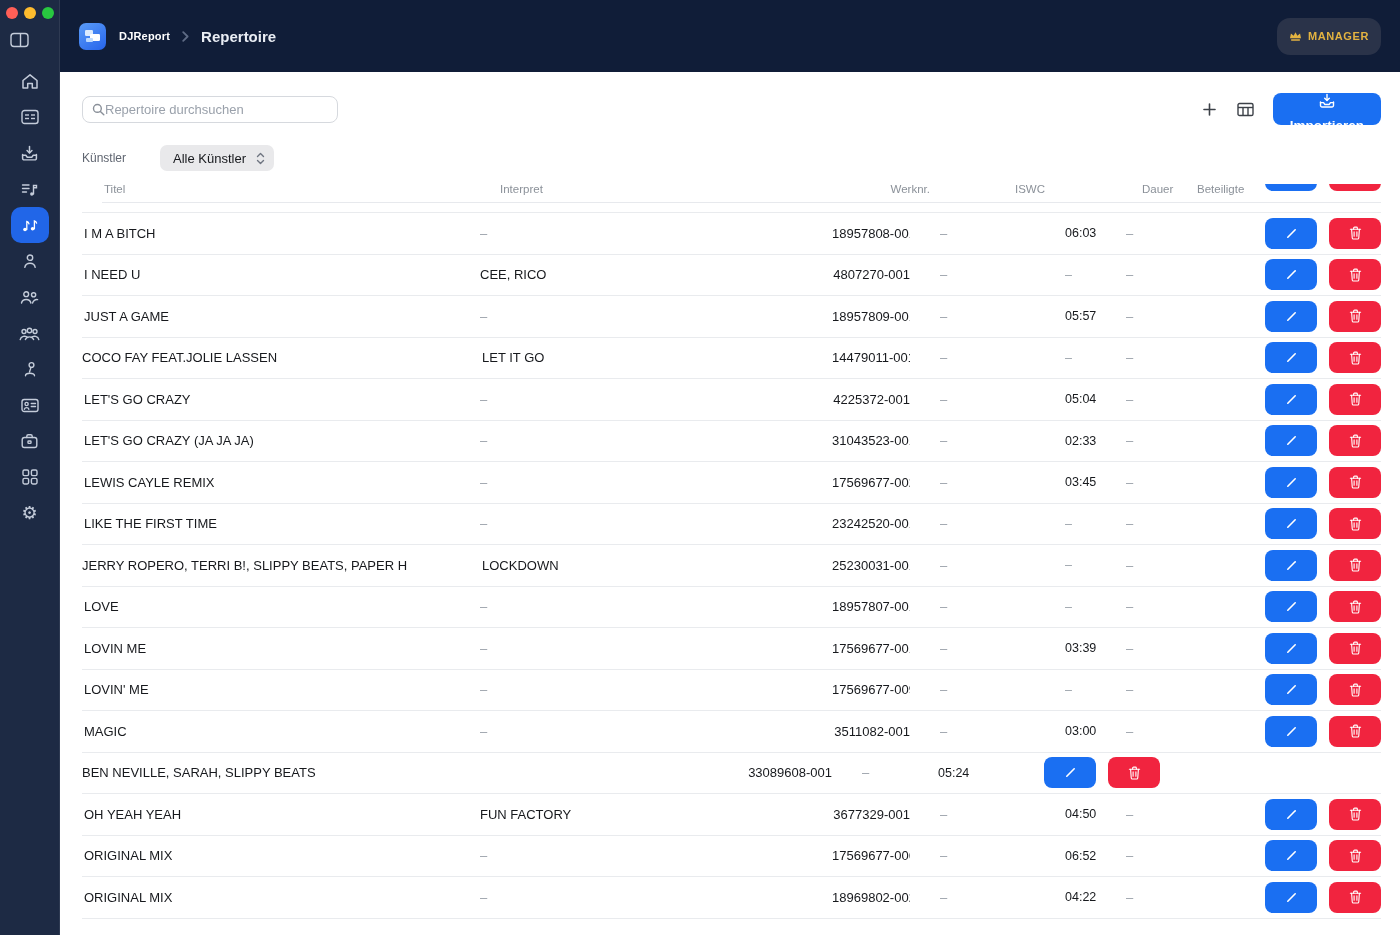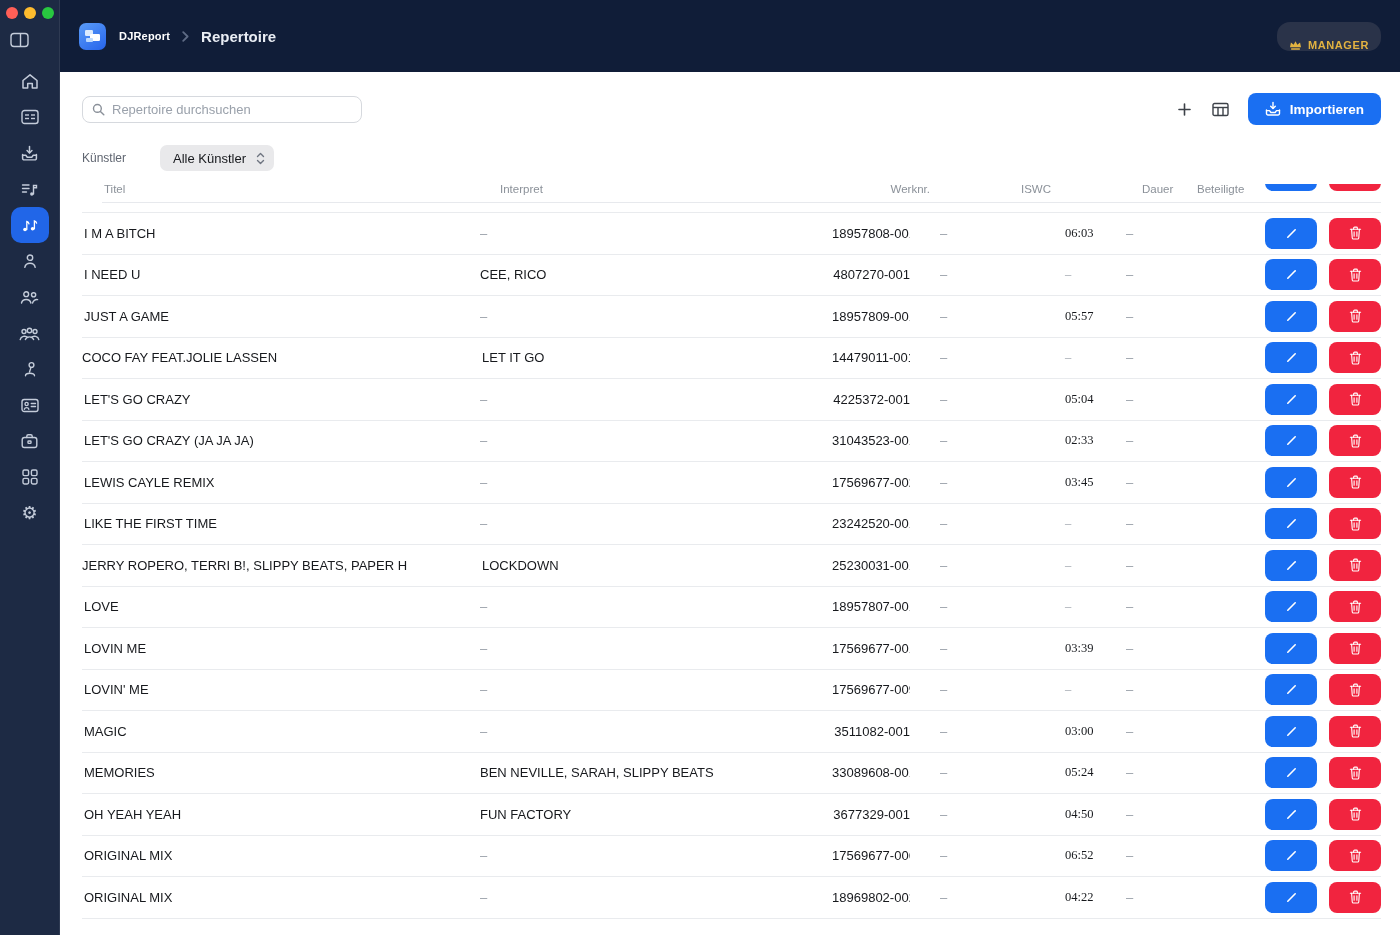--- a/index.html
+++ b/index.html
@@ -19,64 +19,64 @@
 
   
   .main { flex:1; display:flex; flex-direction:column; min-width:0; }
   .appbar { height:72px; flex-shrink:0; background:#101d38; display:flex; align-items:center; padding:0 19px; }
   .app-logo { width:27px; height:27px; border-radius:7px; background:linear-gradient(145deg,#5b9cf8,#2563eb);
               display:flex; align-items:center; justify-content:center; }
   .app-title { color:#fff; font-size:11px; font-weight:700; margin-left:13px; letter-spacing:.2px; }
   .crumb-sep { margin:0 12px; display:flex; color:#5e6b85; }
   .breadcrumb { color:#e9edf4; font-size:15px; font-weight:600; }
   .spacer { flex:1; }
-  .role-badge { background:#2a3349; border-radius:13px; height:29px; padding:0 12px; display:flex; align-items:flex-end; gap:6px;
+  .role-badge { background:#2a3349; border-radius:13px; height:37px; padding:0 12px; display:flex; align-items:center; gap:6px;
                 color:#e3b341; font-size:11px; font-weight:700; letter-spacing:.6px; }
 
   .content { flex:1; padding:21px 19px 0 22px; background:#fff; }
 
   
   .toolbar { display:flex; align-items:center; }
-  .search { width:280px; height:27px; border:1px solid #d6d9de; border-radius:8px; display:flex; align-items:center;
-            gap:7px; padding:12px 9px; background:#fff; }
+  .search { width:256px; height:27px; border:1px solid #d6d9de; border-radius:8px; display:flex; align-items:center;
+            padding:12px 9px; background:#fff; }
   .search input { border:none; outline:none; font-size:13px; color:#333; width:100%; font-family:inherit; background:transparent; }
   .search input::placeholder { color:#9aa1ab; }
   .tool-icons { display:flex; align-items:center; gap:21px; margin-right:19px; color:#3c4148; }
   .icon-btn { display:flex; align-items:center; cursor:pointer; background:none; border:none; color:#3c4148; }
   .import-btn { height:32px; background:#1a6ff2; color:#fff; border:none; border-radius:8px; padding:0 17px;
-                display:flex; align-items:center; gap:9px; font-size:13.5px; font-weight:600; font-family:inherit; cursor:pointer; }
+                display:flex; align-items:center; gap:9px; font-size:13.5px; font-weight:600; font-family:inherit; cursor:pointer;flex-direction:column; }
 
   
   .filter-row { margin-top:20px; display:flex; align-items:center; }
   .filter-label { font-size:12px; color:#5f6570; margin-right:34px; }
   .select { height:26px; background:#e9e9eb; border-radius:7px; padding:0 9px 0 13px; display:flex; align-items:center;
             gap:10px; font-size:13px; color:#17191d; cursor:pointer; }
   .select .chev { color:#6e7480; display:flex; }
 
   
   .table { margin-top:12px; }
   .grid-cols { display:grid; grid-template-columns:398px 352px 78px 127px 66px 57px 1fr; align-items:center; }
   .thead { font-size:11.5px; color:#8b9199; padding-bottom:7px; border-bottom:1px solid #e7e9ed;margin-left:20px; }
   .th { white-space:nowrap; }
   .th-titel { padding-left:2px; }
   .th-werknr { text-align:right; }
-  .th-iswc { padding-left:85px;text-align:center; }
+  .th-iswc { padding-left:85px; }
   .th-dauer { padding-left:85px; }
   .th-beteiligte { padding-left:74px; }
 
   .partial-area { position:relative; height:10px; border-bottom:1px solid #e9ebee; }
   .partial-clip { position:absolute; right:0; top:-19px; height:7px; width:128px; overflow:hidden;
                   display:flex; align-items:flex-end; justify-content:flex-end; gap:12px; }
 
   .row { height:41.5px; border-bottom:1px solid #e9ebee; font-size:13px; color:#17191d; }
   .cell { white-space:nowrap; overflow:hidden; }
   .cell-titel { padding-left:2px; }
   .cell-werknr { text-align:right; }
   .cell-iswc { padding-left:30px; }
-  .cell-dauer { padding-left:28px; font-family:Liberation Serif, serif; font-size:12.5px; }
+  .cell-dauer { padding-left:28px; font-family:Liberation Sans, sans-serif; font-size:12.5px; }
   .cell-beteiligte { padding-left:23px; }
   .muted { color:#99a0a9; }
 
   .actions { display:flex; justify-content:flex-end; align-items:center; gap:12px; }
   .btn { width:52px; height:31px; border-radius:8px; border:none; display:flex; align-items:center; justify-content:center;
          color:#fff; cursor:pointer; flex-shrink:0; }
   .btn-edit { background:#1a6ff2; }
   .btn-del { background:#f1243f; }
 
   svg { display:block; }
@@ -705,21 +705,20 @@
             <path d="M2.8 3.5 L3.5 12.8 a1.2 1.2 0 0 0 1.2 1.1 h4.6 a1.2 1.2 0 0 0 1.2-1.1 L11.2 3.5"></path>
             <path d="M5.5 6.3 V11"></path>
                     <path d="M8.5 6.3 V11"></path>
           </svg>
         </span>
       </button>
     </div>
   </div>
 
   <div class="row grid-cols">
-    <div class="cell cell-titel">MEMORIES</div>
     <div class="cell">BEN NEVILLE, SARAH, SLIPPY BEATS</div>
     <div class="cell cell-werknr">33089608-001</div>
     <div class="cell cell-iswc muted">–</div>
     <div class="cell cell-dauer">05:24</div>
     <div class="cell cell-beteiligte muted">–</div>
     <div class="actions">
       <button class="btn btn-edit">
         <span>
           <svg width="13" height="13" viewBox="0 0 13 13">
                     <path d="M2.8 10.2 L10.2 2.8" stroke="#fff" stroke-width="1.6" stroke-linecap="round"></path>

